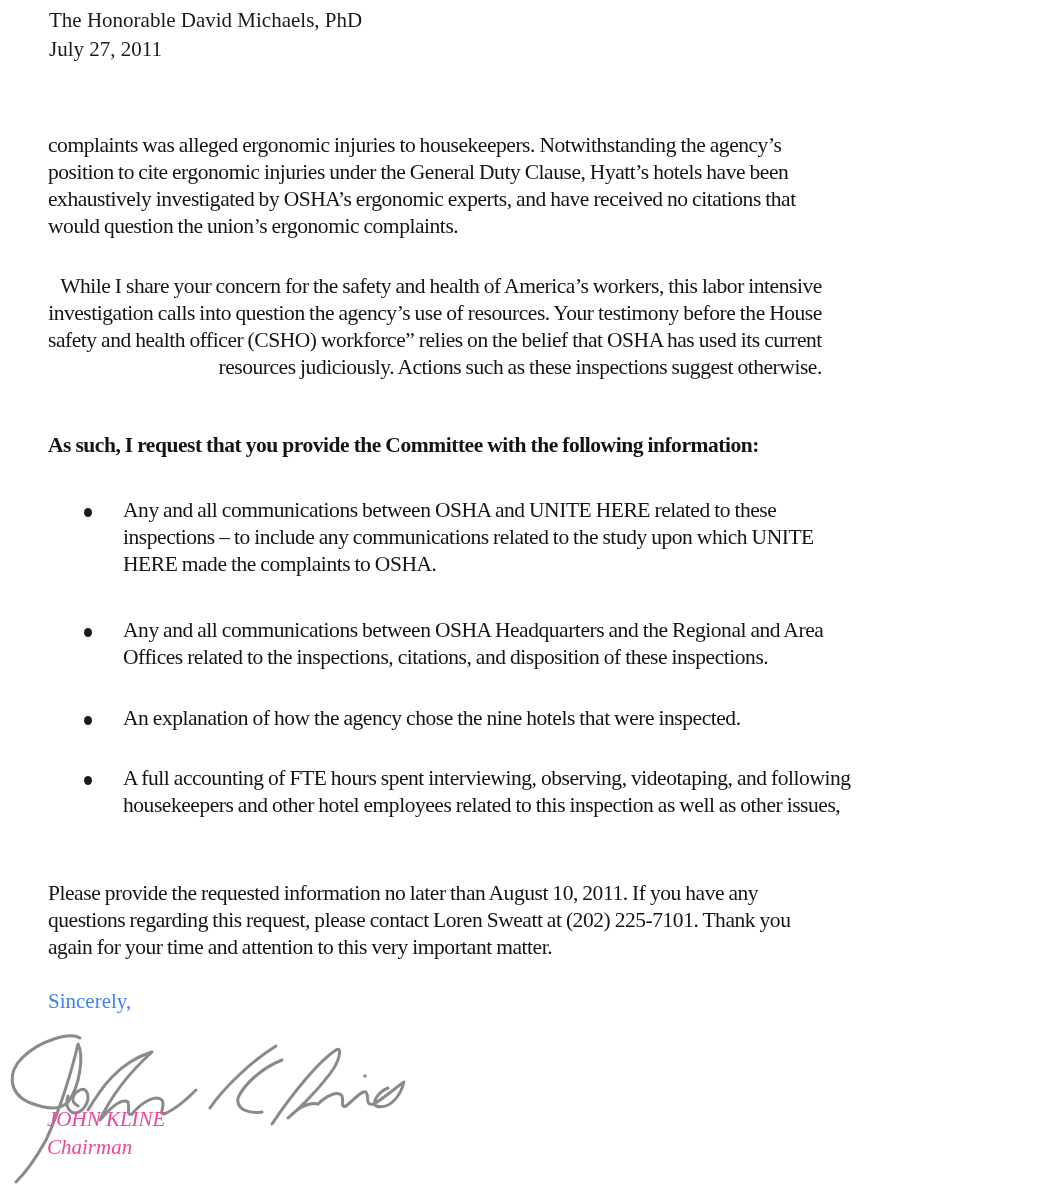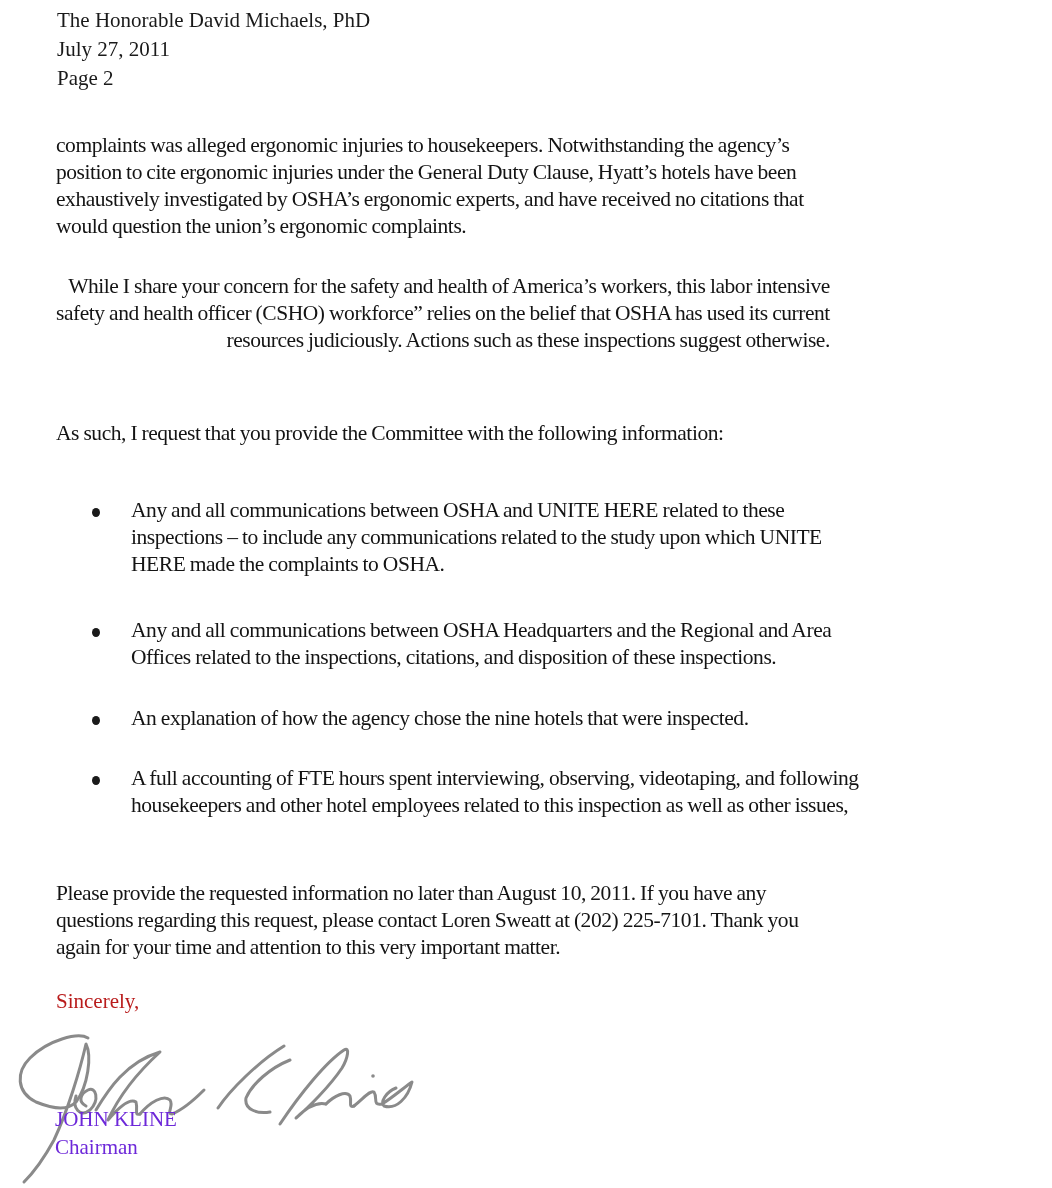--- a/index.html
+++ b/index.html
@@ -15,21 +15,20 @@
       font-family: "Liberation Serif", "DejaVu Serif", serif;
       color: #141414;
     }
     .page {
       position: absolute;
       left: 0;
       top: 0;
       width: 1000px;
       height: 1188px;
       background: #ffffff;
-      margin-left: 8px;
     }
     .header-block {
       position: absolute;
       left: 49px;
       top: 6px;
       font-size: 21px;
       line-height: 29px;
       color: #1a1a1a;
     }
     .header-block div { white-space: nowrap; }
@@ -41,21 +40,21 @@
       line-height: 27px;
       letter-spacing: -0.45px;
       word-spacing: -0.5px;
       color: #141414;
       transform-origin: left top;
     }
     .para .line { white-space: nowrap; display: block; }
 
     #p1 { top: 132px; }
     #p2 { top: 273px; text-align: right; }
-    #p3 { top: 420px; }
+    #p3 { top: 432px; font-weight: bold; }
 
     .bullet-item {
       position: absolute;
       left: 84px;
       font-size: 21.5px;
       line-height: 27px;
       letter-spacing: -0.45px;
       word-spacing: -0.5px;
       color: #141414;
     }
@@ -82,59 +81,60 @@
     #b4 { top: 765px; }
 
     #p4 { top: 880px; }
 
     .closing {
       position: absolute;
       left: 48px;
       top: 988px;
       font-size: 21px;
       line-height: 27px;
-      color: #b91c1c;
+      color: #3b82f6;
     }
     .signature {
       position: absolute;
       left: 0;
       top: 1010px;
       width: 420px;
       height: 180px;
     }
     .signer {
       position: absolute;
       left: 47px;
       top: 1105px;
       font-size: 21px;
       line-height: 28px;
-      color: #6d28d9;
+      color: #ec4899;
+      font-style: italic;
     }
     .signer div { white-space: nowrap; }
   </style>
 </head>
 <body>
 
 <div class="page">
 
   <div class="header-block">
     <div>The Honorable David Michaels, PhD</div>
     <div>July 27, 2011</div>
-    <div>Page 2</div>
   </div>
 
   <div class="para" id="p1">
     <span class="line">complaints was alleged ergonomic injuries to housekeepers. Notwithstanding the agency’s</span>
     <span class="line">position to cite ergonomic injuries under the General Duty Clause, Hyatt’s hotels have been</span>
     <span class="line">exhaustively investigated by OSHA’s ergonomic experts, and have received no citations that</span>
     <span class="line">would question the union’s ergonomic complaints.</span>
   </div>
 
   <div class="para" id="p2">
     <span class="line">While I share your concern for the safety and health of America’s workers, this labor intensive</span>
+    <span class="line">investigation calls into question the agency’s use of resources.  Your testimony before the House</span>
     <span class="line">safety and health officer (CSHO) workforce” relies on the belief that OSHA has used its current</span>
     <span class="line">resources judiciously.  Actions such as these inspections suggest otherwise.</span>
   </div>
 
   <div class="para" id="p3">
     <span class="line">As such, I request that you provide the Committee with the following information:</span>
   </div>
 
   <div class="bullet-item" id="b1">
     <span class="dot"></span>

